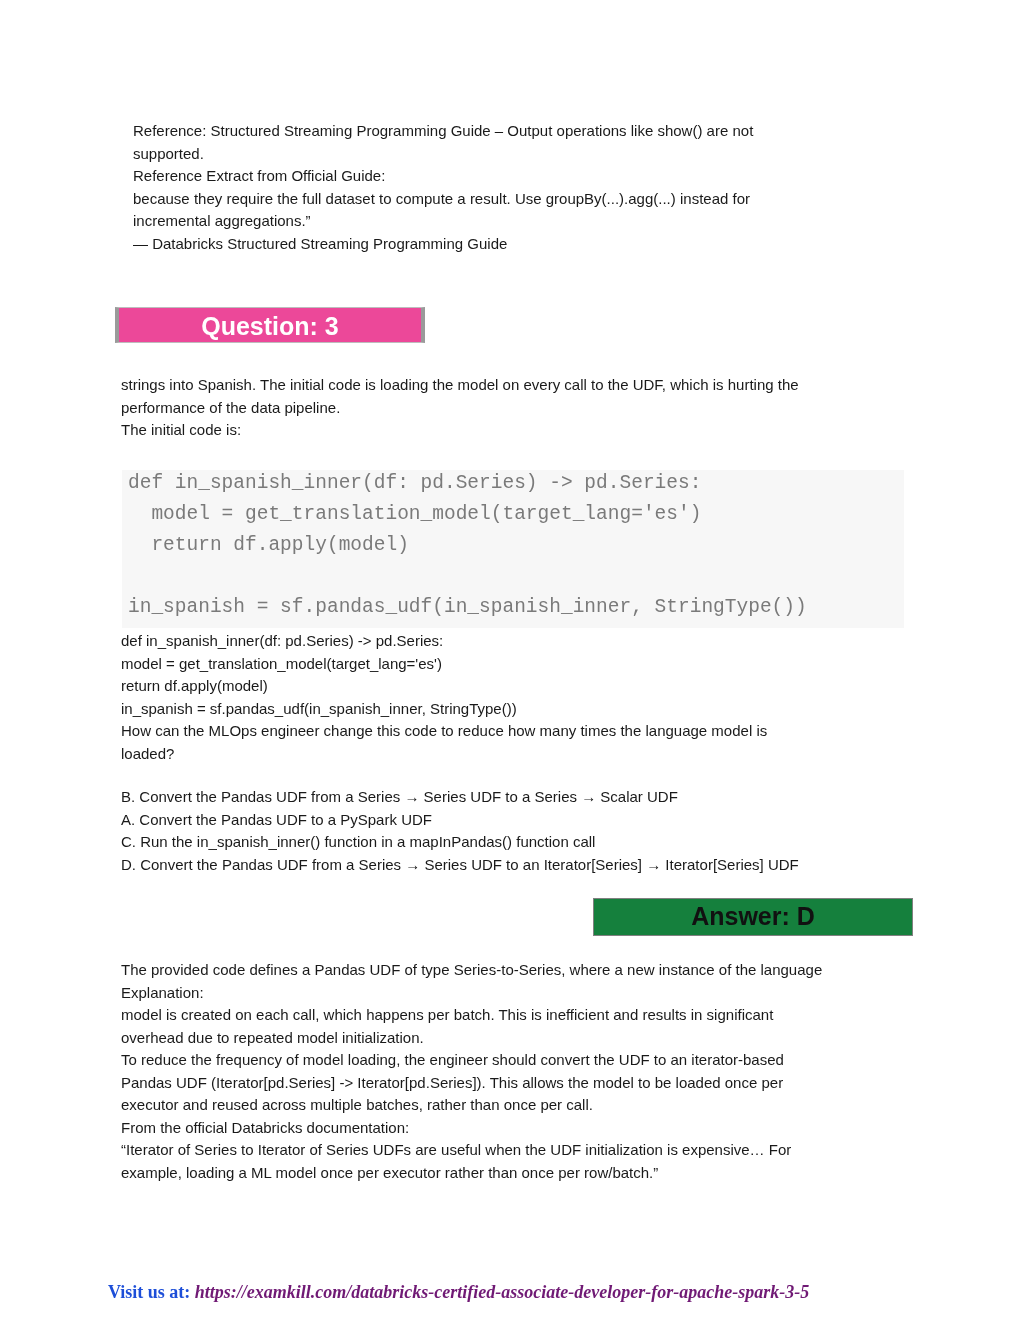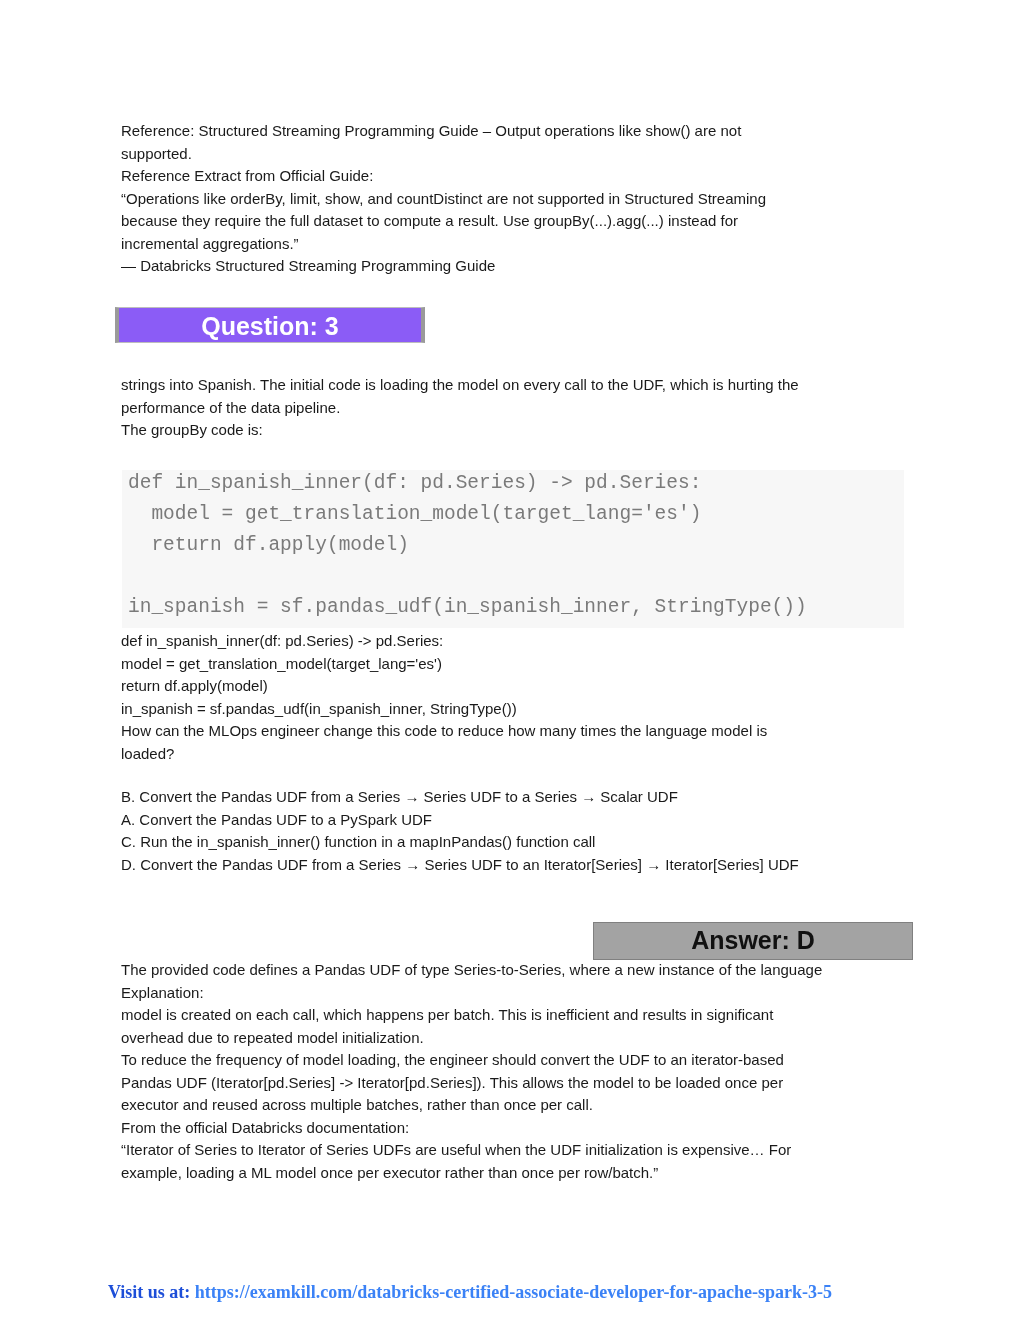--- a/index.html
+++ b/index.html
@@ -1,57 +1,56 @@
 <!DOCTYPE html>
 <html><head>
 <meta charset="utf-8">
 <style>
   html, body { margin: 0; padding: 0; background: #ffffff; }
   body { width: 1024px; height: 1325px; position: relative; overflow: hidden;
          font-family: "Liberation Sans", sans-serif; color: #1a1a1a; }
   .txt { position: absolute; left: 121px; font-size: 15px; line-height: 22.5px; width: 790px; }
   .line { display: block; white-space: nowrap; }
   .q-banner { position: absolute; left: 115px; top: 307px; width: 310px; height: 36px;
-              background: #8b5cf6; border-left: 4px solid #9a9a9a; border-right: 4px solid #9a9a9a;
+              background: #ec4899; border-left: 4px solid #9a9a9a; border-right: 4px solid #9a9a9a;
               box-sizing: border-box; border-top: 1px solid #bdbdbd; border-bottom: 1px solid #bdbdbd; }
   .q-banner span { position: absolute; left: 0; right: 0; top: 4px; text-align: center; color: #ffffff;
                    font-weight: bold; font-size: 25px; }
   .code-img { position: absolute; left: 122px; top: 470px; width: 782px; height: 158px; background: #f7f7f7; }
   .code-img .cl { position: absolute; left: 6px; font-family: "Liberation Mono", monospace; font-size: 19.5px;
                   color: #7a7a7a; white-space: pre; }
   .answer-box { position: absolute; left: 593px; top: 898px; width: 320px; height: 38px;
-                border: 1px solid #808080; box-sizing: border-box; background: #a3a3a3; margin-top: 24px; }
+                border: 1px solid #808080; box-sizing: border-box; background: #15803d; }
   .answer-box span { position: absolute; left: 0; right: 0; top: 3px; text-align: center; font-weight: bold;
                      font-size: 25px; color: #111; }
   .footer { position: absolute; left: 108px; top: 1282px; font-family: "Liberation Serif", serif;
             font-weight: bold; font-size: 18px; white-space: nowrap; }
   .footer .lbl { color: #1d4ed8; }
-  .footer .url { color: #3b82f6; }
+  .footer .url { color: #701a75; font-style: italic; }
 </style>
 </head>
 <body>
 
-<div class="txt" style="top:120px;">
+<div class="txt" style="top:120px;margin-left:12px;">
   <span class="line">Reference: Structured Streaming Programming Guide – Output operations like show() are not</span>
   <span class="line">supported.</span>
   <span class="line">Reference Extract from Official Guide:</span>
-  <span class="line">“Operations like orderBy, limit, show, and countDistinct are not supported in Structured Streaming</span>
   <span class="line">because they require the full dataset to compute a result. Use groupBy(...).agg(...) instead for</span>
   <span class="line">incremental aggregations.”</span>
   <span class="line">— Databricks Structured Streaming Programming Guide</span>
 </div>
 
 <div class="q-banner">
   <span>Question: 3</span>
 </div>
 
 <div class="txt" style="top:374px;">
   <span class="line">strings into Spanish. The initial code is loading the model on every call to the UDF, which is hurting the</span>
   <span class="line">performance of the data pipeline.</span>
-  <span class="line">The groupBy code is:</span>
+  <span class="line">The initial code is:</span>
 </div>
 
 <div class="code-img">
   <span class="cl" style="top:2px;">def in_spanish_inner(df: pd.Series) -&gt; pd.Series:</span>
   <span class="cl" style="top:33px;">  model = get_translation_model(target_lang='es')</span>
   <span class="cl" style="top:64px;">  return df.apply(model)</span>
   <span class="cl" style="top:126px;">in_spanish = sf.pandas_udf(in_spanish_inner, StringType())</span>
 </div>
 
 <div class="txt" style="top:630px;">

